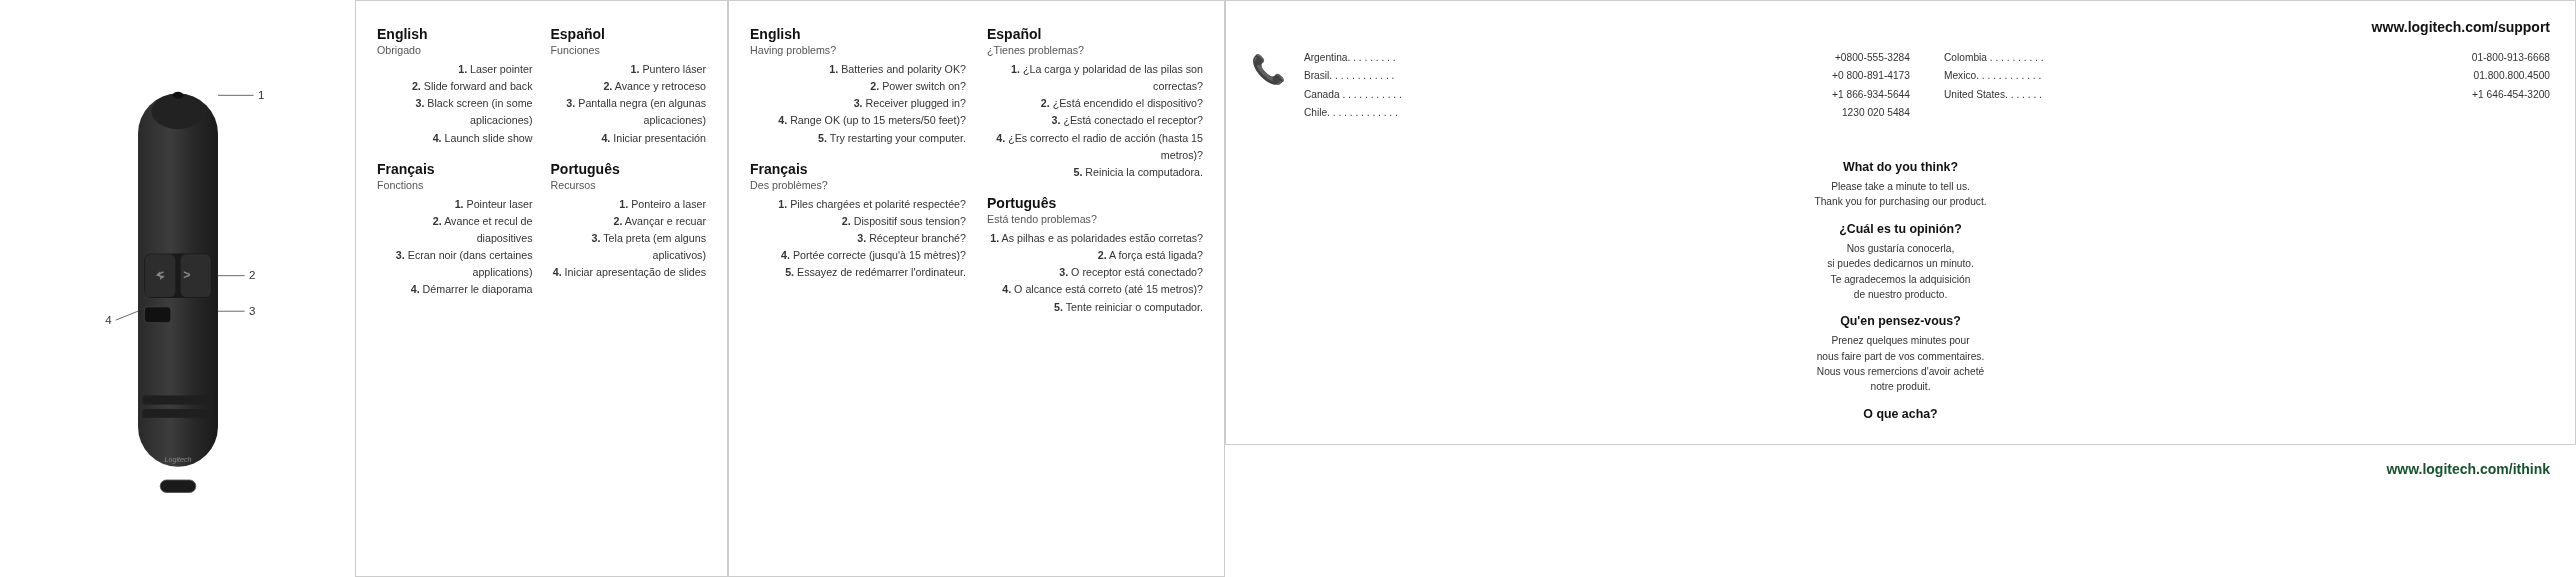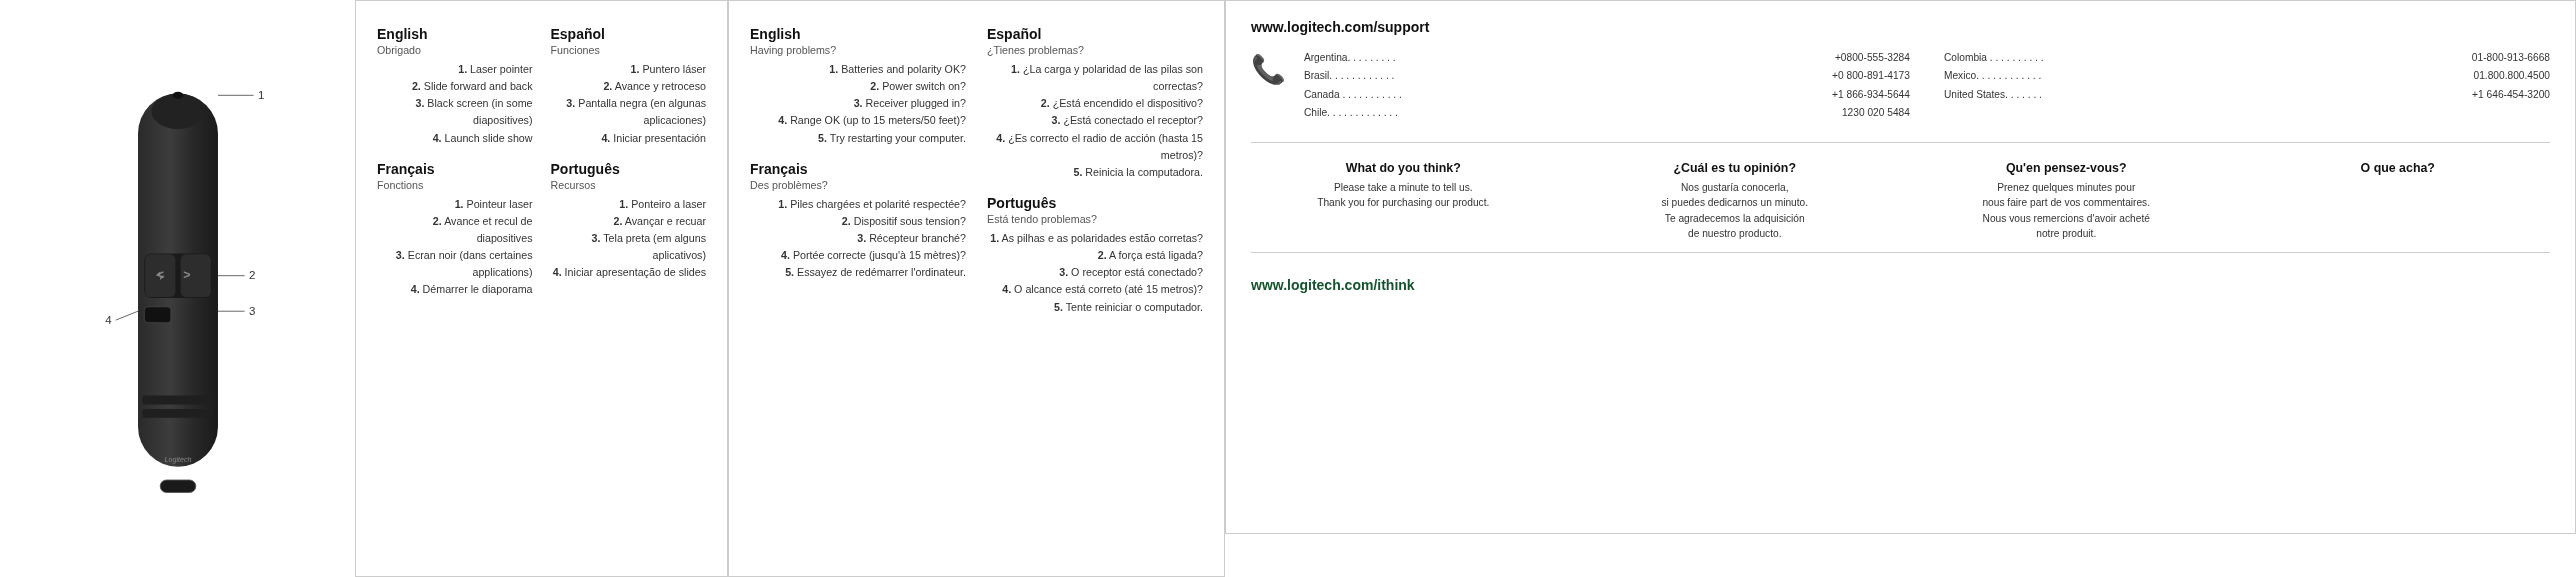--- a/index.html
+++ b/index.html
@@ -58,26 +58,26 @@
       flex-shrink: 0;
       border: 0.9px solid #ccc;
       padding: 25px 21px;
       display: flex;
       flex-direction: column;
     }
 
     
     .panel-support {
       flex: 1;
-      height: 534px;
+      height: 445px;
       border: 0.9px solid #ccc;
       padding: 18px 25px;
       display: flex;
       flex-direction: column;
-      align-items: flex-start;
+      align-items: flex-end;
     }
 
     .section-title {
       font-size: 14px;
       font-weight: bold;
       margin-bottom: 1.8px;
       color: #111;
     }
 
     .section-subtitle {
@@ -137,22 +137,22 @@
     .phone-country {
       min-width: 80px;
     }
 
     .phone-number {
       text-align: right;
     }
 
     .support-bottom {
       display: flex;
-      flex-direction: row;
-      gap: 27px;
+      flex-direction: column;
+      gap: 12px;
       width: 100%;
       margin-top: 7px;
     }
 
     .support-block {
       flex: 1;
       text-align: center;
     }
 
     .support-block-title {
@@ -257,21 +257,21 @@
 <div class="panel-features">
   <div class="two-col">
     <div class="col">
 
       <div>
         <div class="section-title">English</div>
         <div class="section-subtitle">Obrigado</div>
         <ul class="section-list">
           <li><span class="num">1.</span> <span>Laser pointer</span></li>
           <li><span class="num">2.</span> <span>Slide forward and back</span></li>
-          <li><span class="num">3.</span> <span>Black screen (in some diapositives)</span></li>
+          <li><span class="num">3.</span> <span>Black screen (in some aplicaciones)</span></li>
           <li><span class="num">4.</span> <span>Launch slide show</span></li>
         </ul>
       </div>
 
       <div>
         <div class="section-title">Français</div>
         <div class="section-subtitle">Fonctions</div>
         <ul class="section-list">
           <li><span class="num">1.</span> <span>Pointeur laser</span></li>
           <li><span class="num">2.</span> <span>Avance et recul de diapositives</span></li>

